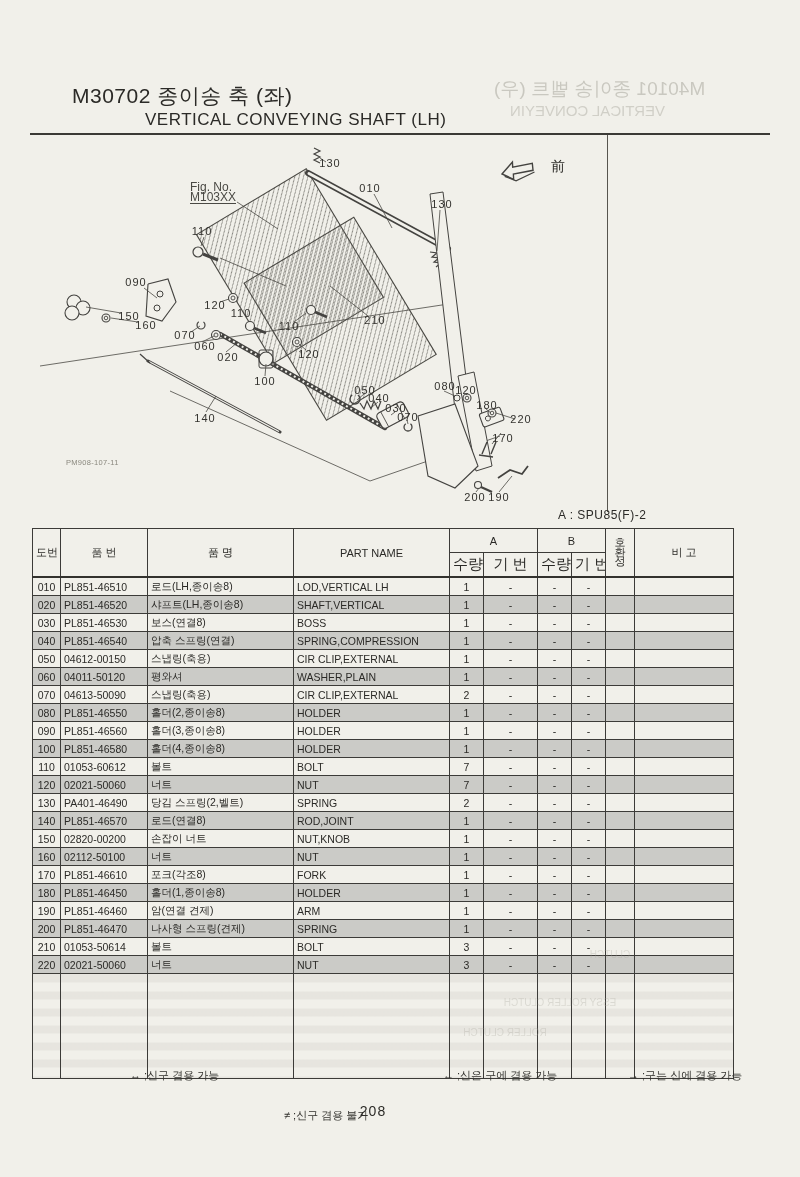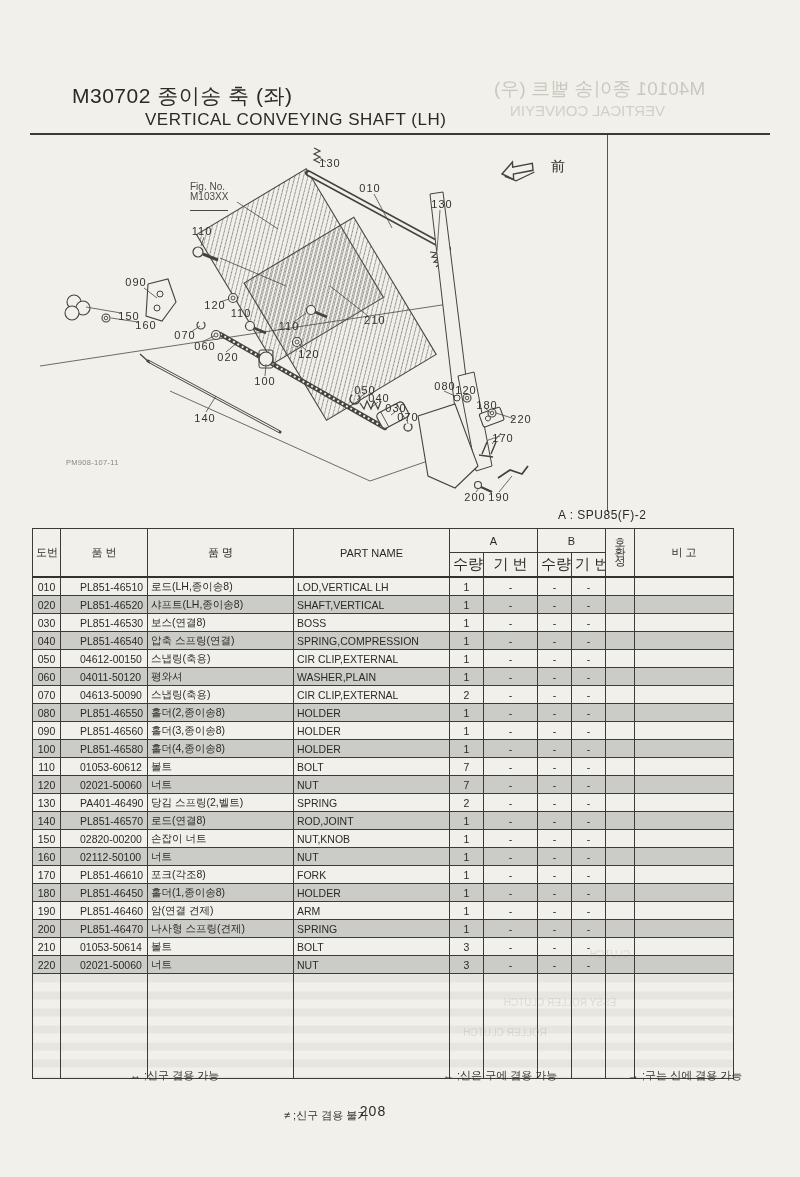--- a/index.html
+++ b/index.html
@@ -22,42 +22,42 @@
   .ghost-t1{right:95px;top:76px;font-size:19px;}
   .ghost-t2{right:135px;top:102px;font-size:15px;opacity:.45;}
   .ghost-snippet{position:absolute;color:#a8a69c;opacity:.3;font-size:10px;
     transform:translate(-50%,-50%) scaleX(-1);white-space:nowrap;}
 
   
   .diagram{left:30px;top:136px;width:578px;height:376px;}
   .diagram svg{position:absolute;left:0;top:0;}
   .callout{position:absolute;font-size:11px;letter-spacing:1px;color:#33322e;
     transform:translate(-50%,-50%);white-space:nowrap;}
-  .fig-no{left:160px;top:46px;font-size:10px;line-height:10px;color:#4a4944;
-    border-bottom:1px solid #4a4944;padding-bottom:8px;}
+  .fig-no{left:160px;top:46px;font-size:12px;line-height:10px;color:#4a4944;
+    border-bottom:1px solid #4a4944;padding-bottom:1px;}
   .doc-code{left:36px;top:322px;font-size:7.5px;color:#8a887e;letter-spacing:.3px;}
   .front-marker{left:468px;top:22px;width:70px;height:30px;}
   .front-marker .kanji{position:absolute;left:53px;top:0px;font-size:14px;}
 
   
   .variant-note{left:558px;top:508px;font-size:12px;letter-spacing:.5px;}
 
   
   .table-wrap{left:32px;top:528px;}
   table{border-collapse:collapse;table-layout:fixed;width:701px;
     font-size:10.5px;color:#2b2a27;}
   th,td{border:1px solid #3c3b38;overflow:hidden;white-space:nowrap;
     font-weight:normal;padding:0 3px;}
   table{border:1.5px solid #33322e;}
   thead tr:first-child th{height:23px;font-size:11px;}
   thead tr:last-child th{height:23px;font-size:15px;}
   thead{border-bottom:2px solid #33322e;}
   td{height:17px;}
   .c-no{text-align:center;padding:0 1px;}
-  .c-pn{padding-left:19px;}
+  .c-pn{padding-left:3px;}
   .c-q,.c-r{text-align:center;}
   .compat-head{font-size:10px;line-height:9.5px;text-align:center;padding:0;}
   tr.shaded td{background:#cbcbc7;}
   tr.filler td{height:104px;
     background:repeating-linear-gradient(180deg,rgba(160,158,150,.13) 0 8px,transparent 8px 17px);}
 
   
   .legend{top:1068px;font-size:11px;white-space:nowrap;color:#33322e;}
   .lg0{left:130px;} .lg1{left:284px;margin-top:40px;} .lg2{left:443px;} .lg3{left:628px;}
   .page-number{left:0;top:1103px;width:746px;text-align:center;font-size:14px;letter-spacing:1px;}

